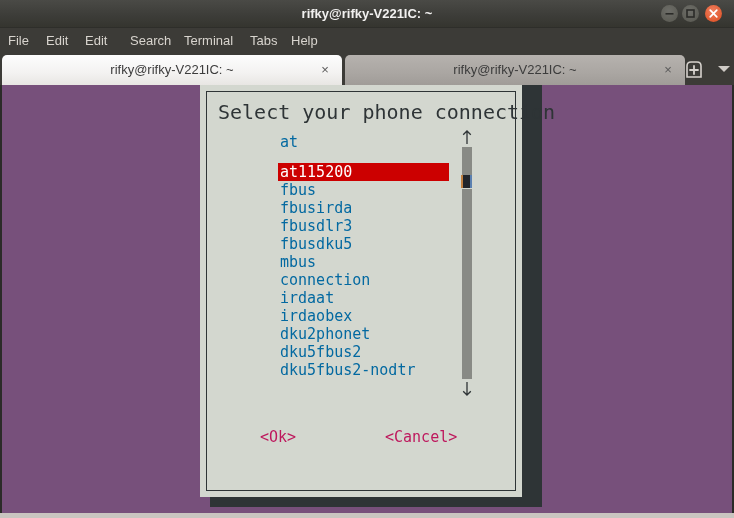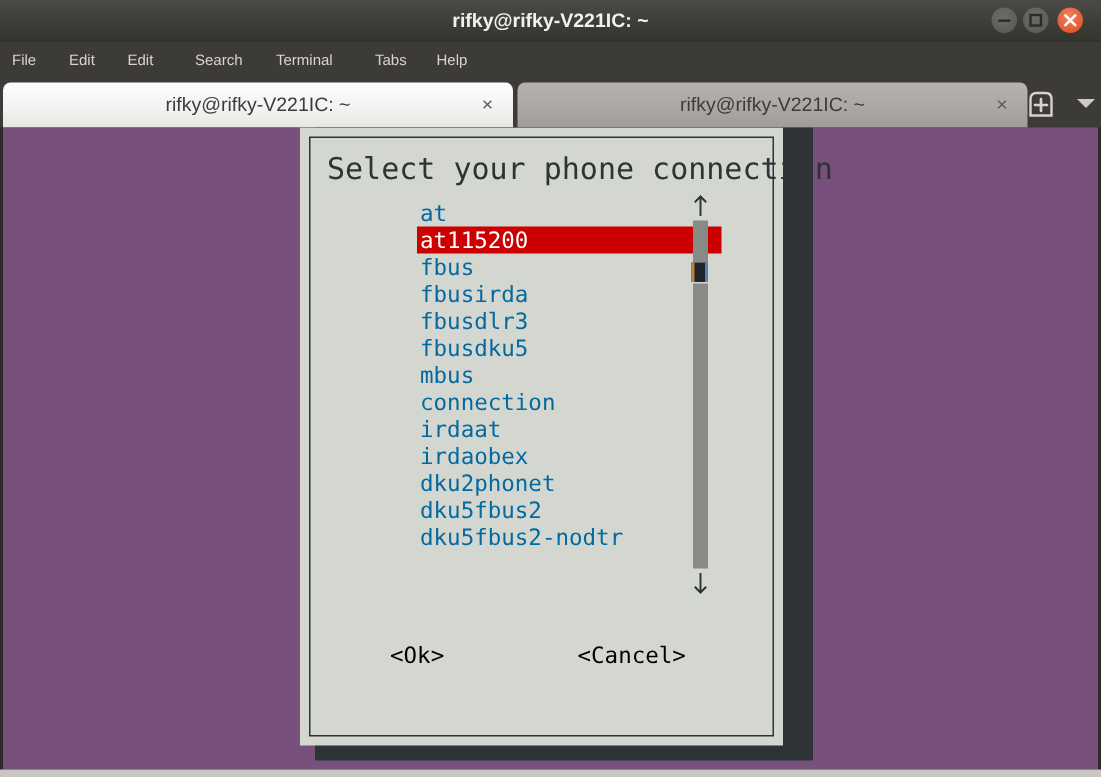--- a/index.html
+++ b/index.html
@@ -65,21 +65,21 @@
     width: 734px;
     height: 25px;
     background: #3c3b37;
   }
   .menu-item {
     position: absolute;
     top: 0;
     height: 25px;
     line-height: 25px;
     color: #d8d4ce;
-    font-size: 10px;
+    font-size: 13px;
     font-family: "Liberation Sans", sans-serif;
     white-space: nowrap;
     cursor: default;
   }
 
   
   #tabbar {
     position: absolute;
     left: 0; top: 53px;
     width: 734px;
@@ -205,21 +205,22 @@
     font-size: 15px;
     font-family: "DejaVu Sans Mono", monospace;
     color: #0369a1;
     white-space: pre;
     padding-left: 2px;
     box-sizing: border-box;
   }
   .list-row.selected {
     background: #cc0000;
     color: #ffffff;
-    width: 203px;
+    width: 171px;
+    margin-top: 12px;
   }
 
   
   #scrollbar {
     position: absolute;
     left: 258px;
     top: 44px;
     width: 18px;
     height: 268px;
   }
@@ -251,21 +252,21 @@
     border-left: 2px solid #c08040;
     border-right: 2px solid #5b80b0;
     box-sizing: border-box;
   }
 
   
   .dlg-button {
     position: absolute;
     font-size: 15px;
     font-family: "DejaVu Sans Mono", monospace;
-    color: #000000;
+    color: #be185d;
     white-space: pre;
   }
   #btn-ok { left: 60px; top: 343px; }
   #btn-cancel { left: 185px; top: 343px; }
 
   
   #bottom-strip {
     position: absolute;
     left: 0;
     bottom: 0;

